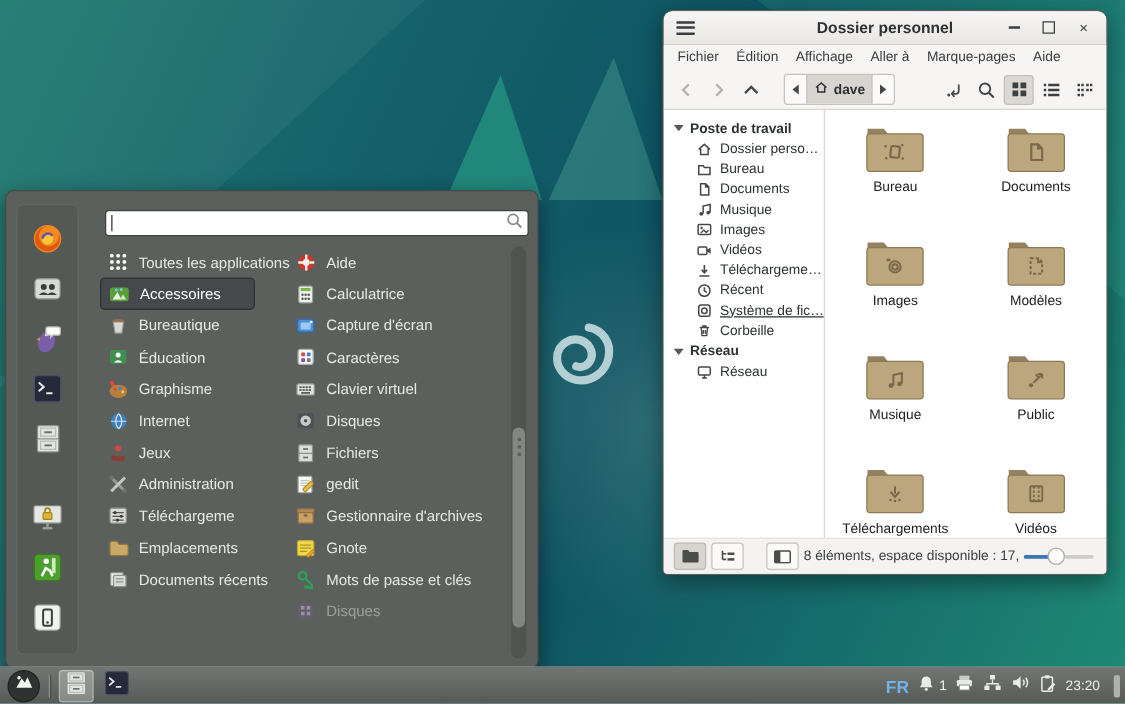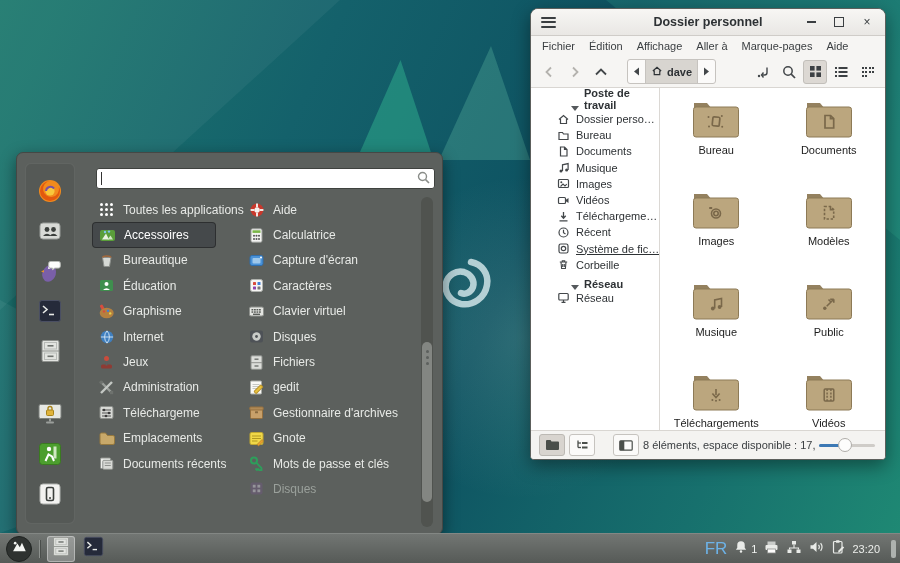--- a/index.html
+++ b/index.html
@@ -12,21 +12,21 @@
   .shape{position:absolute;pointer-events:none;}
 
   
   .tri1{left:0;top:0;width:340px;height:310px;background:rgba(255,255,255,.05);clip-path:polygon(0 0,100% 0,0 100%);}
   .tri2{left:0;top:300px;width:260px;height:233px;background:rgba(255,255,255,.06);clip-path:polygon(0 100%,0 0,100% 60%);}
   .tri3a{left:340px;top:60px;width:110px;height:100px;background:rgba(64,214,160,.35);clip-path:polygon(15% 100%,55% 0,85% 100%);}
   .tri3b{left:400px;top:40px;width:130px;height:120px;background:rgba(130,230,190,.22);clip-path:polygon(30% 100%,70% 5%,100% 100%);}
   .tri4{right:0;top:0;width:420px;height:240px;background:rgba(70,205,160,.16);clip-path:polygon(100% 0,30% 0,100% 100%);}
 
   
-  .whisker{left:16px;top:152px;width:425px;height:381px;background:#5c605d;border:1px solid #454845;
+  .whisker{left:4px;top:152px;width:425px;height:381px;background:#5c605d;border:1px solid #454845;
     border-radius:7px;box-shadow:0 5px 16px rgba(0,0,0,.45);z-index:5;}
   .favstrip{position:absolute;left:8px;top:10px;width:50px;height:361px;background:rgba(0,0,0,.07);
     border:1px solid rgba(255,255,255,.07);border-radius:6px;display:flex;flex-direction:column;align-items:center;
     padding:14px 0 12px 0;box-sizing:border-box;gap:10px;}
   .favbtn{width:30px;height:30px;display:flex;align-items:center;justify-content:center;border-radius:4px;}
   .favspacer{flex:1;}
   .msearch{position:absolute;left:79px;top:15px;width:339px;height:21px;background:#fff;border:1px solid #3f423f;
     border-radius:3px;display:flex;align-items:center;box-sizing:border-box;padding:0 4px;}
   .msearch input{flex:1;border:none;outline:none;font:12px "Liberation Sans",sans-serif;color:#222;padding:0;background:transparent;}
   .caret{width:1px;height:13px;background:#333;margin-right:2px;}
@@ -59,21 +59,21 @@
   .toolbar{height:31px;background:#f6f5f3;border-bottom:1px solid #d9d6d2;display:flex;align-items:center;padding:0 6px;gap:2px;flex:0 0 31px;}
   .tbtn{width:24px;height:24px;display:flex;align-items:center;justify-content:center;border-radius:3px;}
   .tbtn.pressed{background:#dcd8d3;border:1px solid #c2bfba;box-sizing:border-box;}
   .pathbar{display:flex;align-items:center;margin-left:12px;border:1px solid #c6c3bf;border-radius:3px;background:#fbfaf9;height:23px;overflow:hidden;}
   .pathseg{display:flex;align-items:center;height:100%;padding:0 5px;}
   .pathseg.cur{background:#d8d5d0;border-left:1px solid #c6c3bf;border-right:1px solid #c6c3bf;font-weight:bold;gap:4px;}
   .pathseg .crumb{font-size:11px;color:#2d3134;}
   .tspacer{flex:1;}
   .wbody{flex:1;display:flex;min-height:0;}
   .sidebar{width:129px;flex:0 0 129px;background:#fff;border-right:1px solid #dbd8d4;padding-top:6px;box-sizing:border-box;font-size:11px;color:#2d3134;overflow:hidden;}
-  .shead{display:flex;align-items:flex-end;gap:5px;padding-left:8px;height:17px;font-weight:bold;margin-left:32px;}
+  .shead{display:flex;align-items:center;gap:5px;padding-left:8px;height:17px;font-weight:bold;}
   .sarrow{width:0;height:0;border-left:4px solid transparent;border-right:4px solid transparent;border-top:5px solid #55595c;}
   .sitem{display:flex;align-items:center;gap:6px;padding-left:26px;height:16.2px;white-space:nowrap;}
   .sitem .sic{width:13px;height:13px;flex:0 0 13px;display:flex;align-items:center;}
   .sitem.ul span.slbl{text-decoration:underline;}
   .files{flex:1;background:#fff;display:flex;flex-wrap:wrap;align-content:flex-start;padding-top:6px;overflow:hidden;}
   .fitem{width:50%;height:91px;display:flex;flex-direction:column;align-items:center;box-sizing:border-box;padding-top:4px;}
   .fitem .flbl{font-size:11px;color:#1c1c1c;margin-top:2px;}
   .statusbar{height:28px;background:#f4f3f1;border-top:1px solid #d9d6d2;display:flex;align-items:center;padding:0 8px;gap:4px;flex:0 0 28px;border-radius:0 0 3px 3px;}
   .sbtn{width:26px;height:22px;display:flex;align-items:center;justify-content:center;border:1px solid transparent;border-radius:3px;box-sizing:border-box;}
   .sbtn.pressed{background:#d8d4cf;border-color:#bcb9b4;}
@@ -85,21 +85,21 @@
   .zknob{position:absolute;left:19px;top:1px;width:14px;height:14px;border-radius:50%;background:#fdfdfc;border:1px solid #b0ada9;box-sizing:border-box;}
 
   
   .taskbar{left:0;bottom:0;width:900px;height:30px;background:linear-gradient(#72767:3,#565a57);
     background:linear-gradient(#727673,#565a57);border-top:1px solid #838784;z-index:6;display:flex;align-items:center;box-sizing:border-box;padding:0 4px;}
   .menubtn{width:26px;height:26px;border-radius:50%;background:#2e3230;border:1px solid #1f2321;display:flex;align-items:center;justify-content:center;margin-left:2px;box-sizing:border-box;}
   .tsep{width:1px;height:18px;background:#8d918e;margin:0 7px;box-shadow:1px 0 0 #4a4e4b;}
   .taskicon{width:28px;height:26px;display:flex;align-items:center;justify-content:center;border-radius:3px;margin-right:4px;}
   .taskicon.active{background:rgba(255,255,255,.28);border:1px solid rgba(255,255,255,.35);box-sizing:border-box;}
   .tray{margin-left:auto;display:flex;align-items:center;gap:7px;}
-  .kbd{color:#6db3e8;font-weight:normal;font-size:17px;}
+  .kbd{color:#6db3e8;font-weight:bold;font-size:14px;}
   .ncount{color:#f2f4f1;font-size:11px;margin-left:-4px;}
   .clock{color:#eceeeb;font-size:11px;}
   .showdesk{width:5px;height:18px;background:#aeb2af;border-radius:2px;margin-left:4px;}
 </style>
 </head>
 <body>
 
 <div class="desktop">
   <div class="shape tri1"></div>
   <div class="shape tri2"></div>

